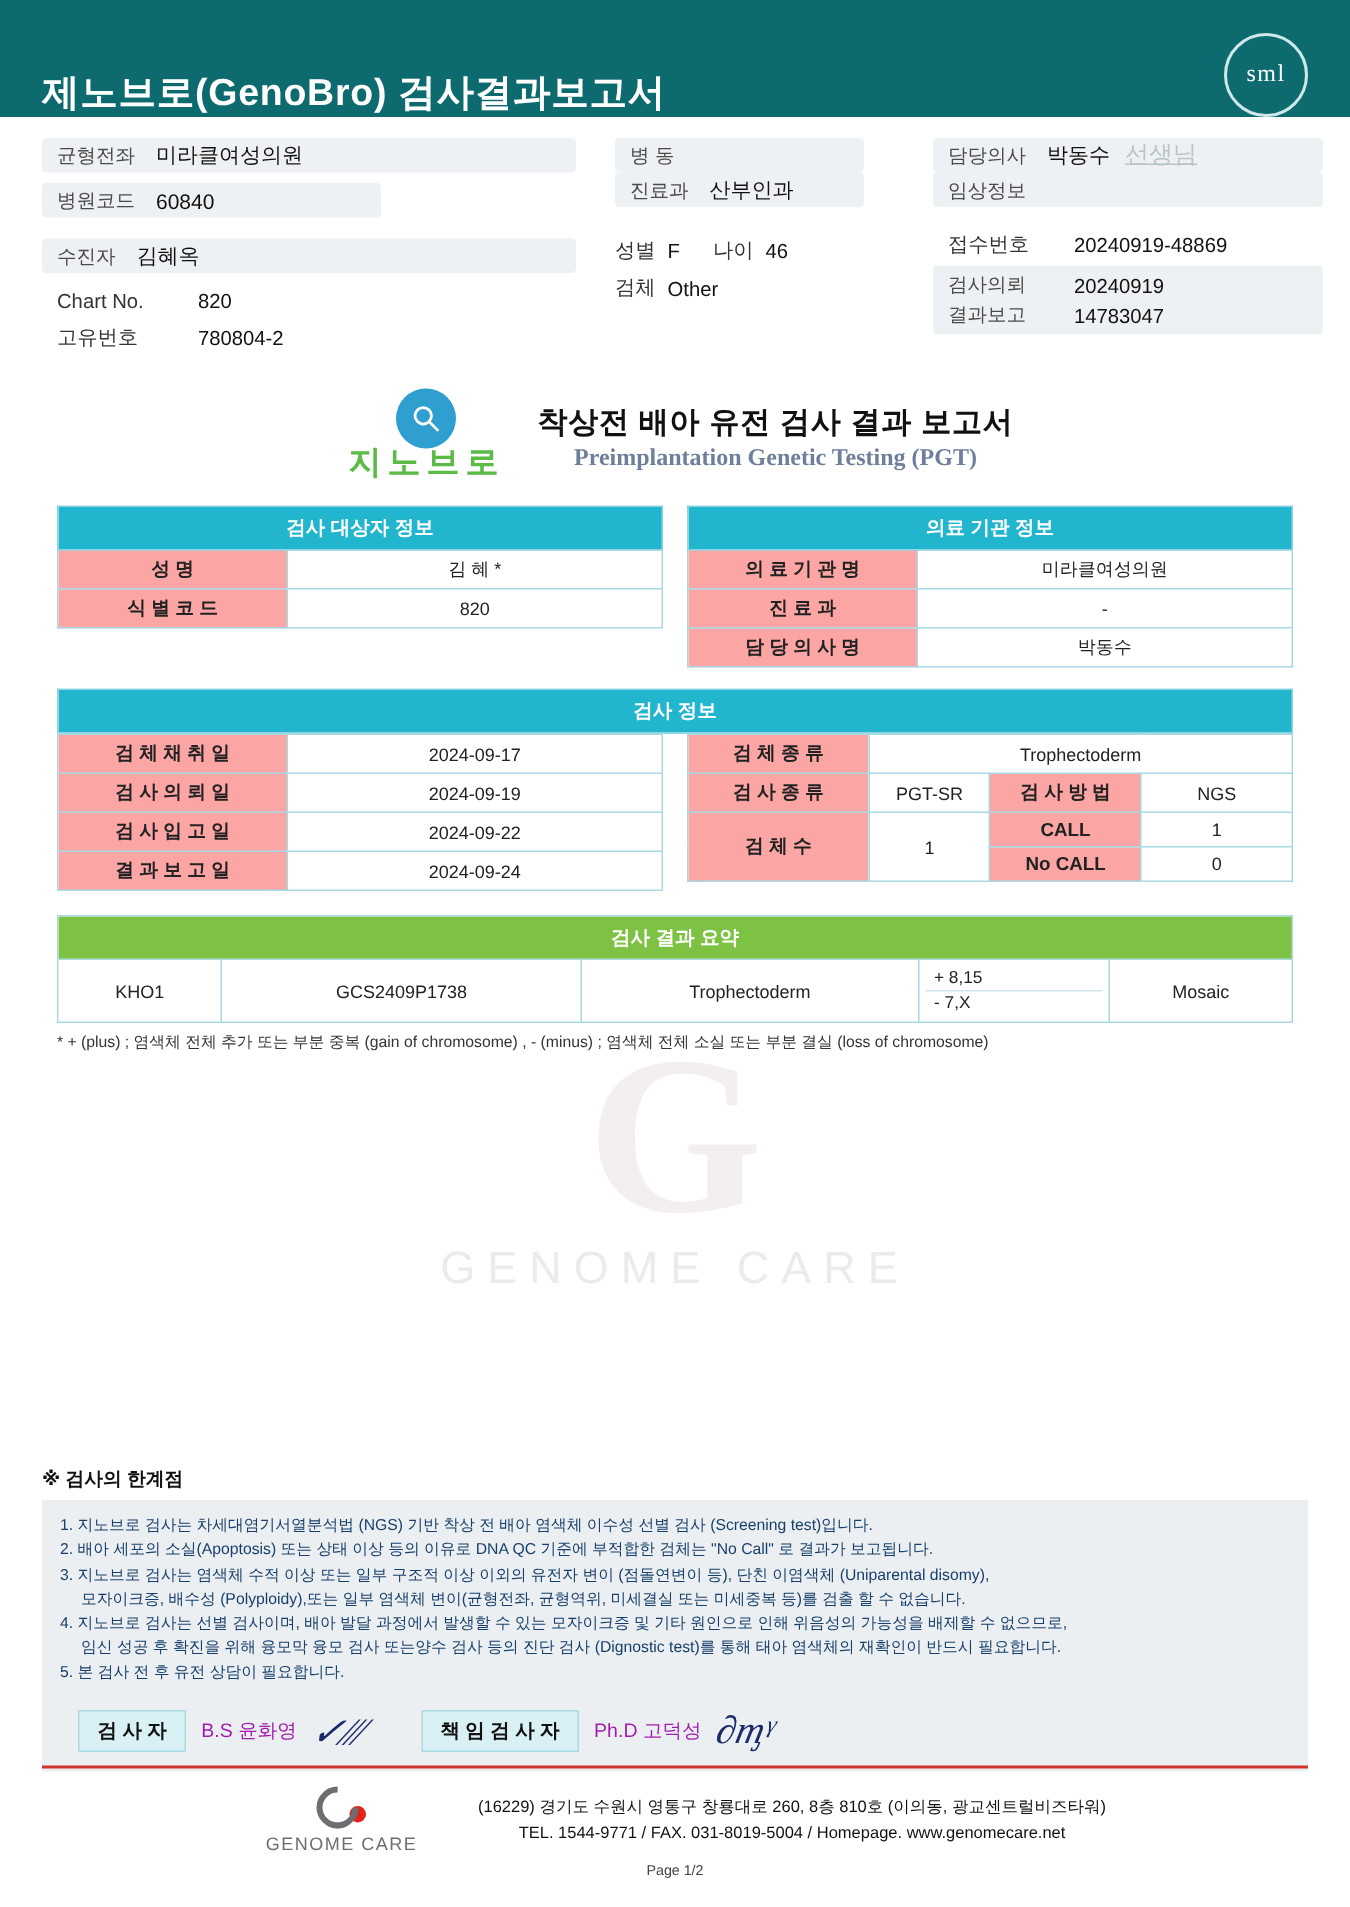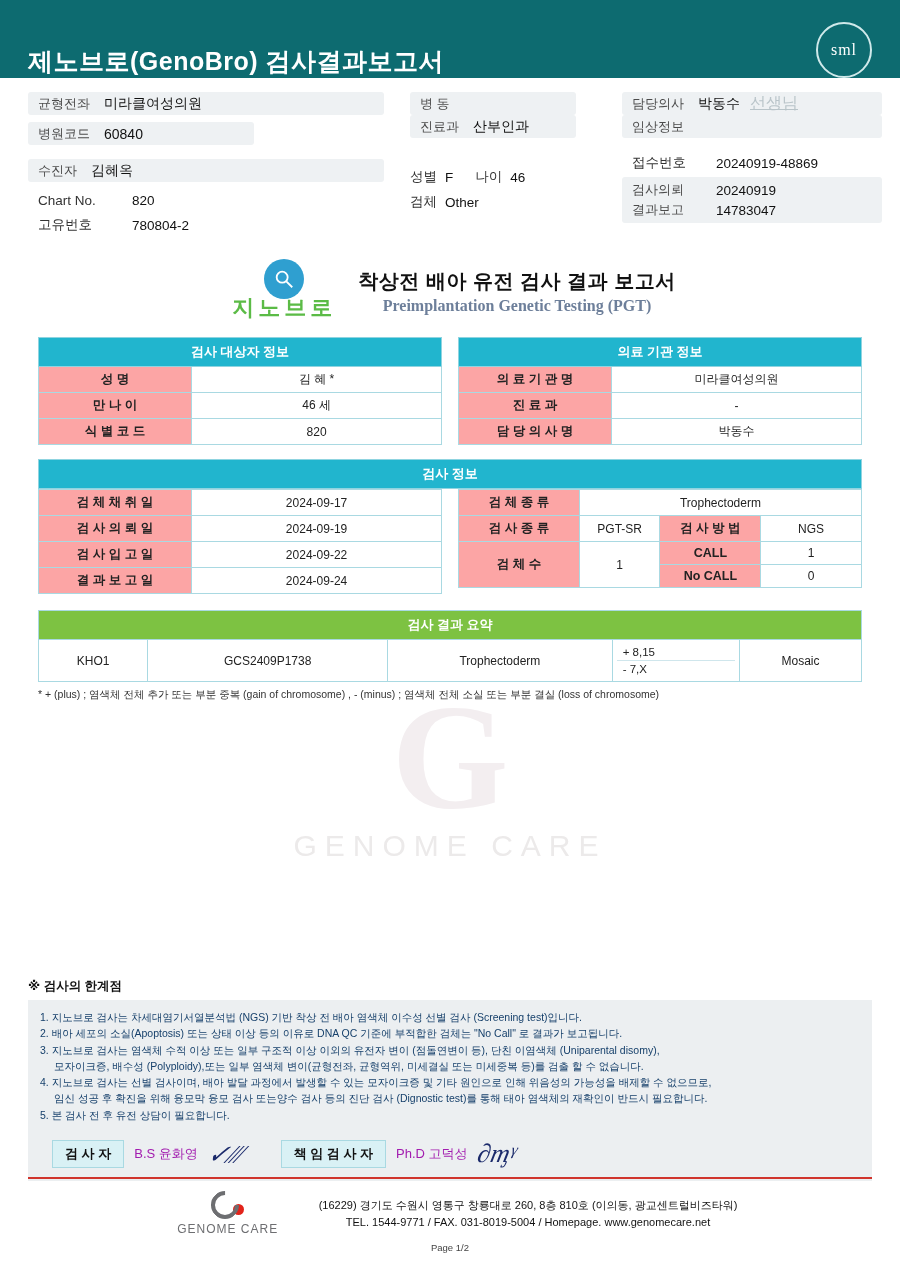--- a/index.html
+++ b/index.html
@@ -200,21 +200,21 @@
         <span class="lab">병  동</span>
         <span class="val"></span>
       </div>
         </div>
       <div class="line">
           <div class="grey-bar c2-r2">
         <span class="lab">진료과</span>
         <span class="val">산부인과</span>
       </div>
         </div>
-      <div class="plainrow" style="margin-top:28px; padding-left:0;">
+      <div class="plainrow" style="margin-top:18px; padding-left:0;">
         <span class="lab" style="width:auto; margin-right:8px;">성별</span>
         <span class="val small" style="margin-left:0; margin-right:22px;">F</span>
         <span class="lab" style="width:auto; margin-right:8px;">나이</span>
         <span class="val small" style="margin-left:0;">46</span>
       </div>
       <div class="plainrow" style="padding-left:0;">
         <span class="lab" style="width:auto; margin-right:8px;">검체</span>
         <span class="val small" style="margin-left:0;">Other</span>
       </div>
     </div>
@@ -275,24 +275,20 @@
   <div class="two-col" style="padding:0 10px;">
     <div>
       <table>
         <tbody>
             <tr>
               <td class="tbl-head" colspan="2">검사 대상자 정보</td>
             </tr>
         <tr>
           <td class="cellL" style="width:38%">성     명</td>
           <td class="cellV">김 혜 *</td>
-        </tr>
-        <tr>
-          <td class="cellL">만  나  이</td>
-          <td class="cellV">46 세</td>
         </tr>
         <tr>
           <td class="cellL">식 별  코 드</td>
           <td class="cellV">820</td>
         </tr>
       </tbody>
         </table>
     </div>
     <div>
       <table>

